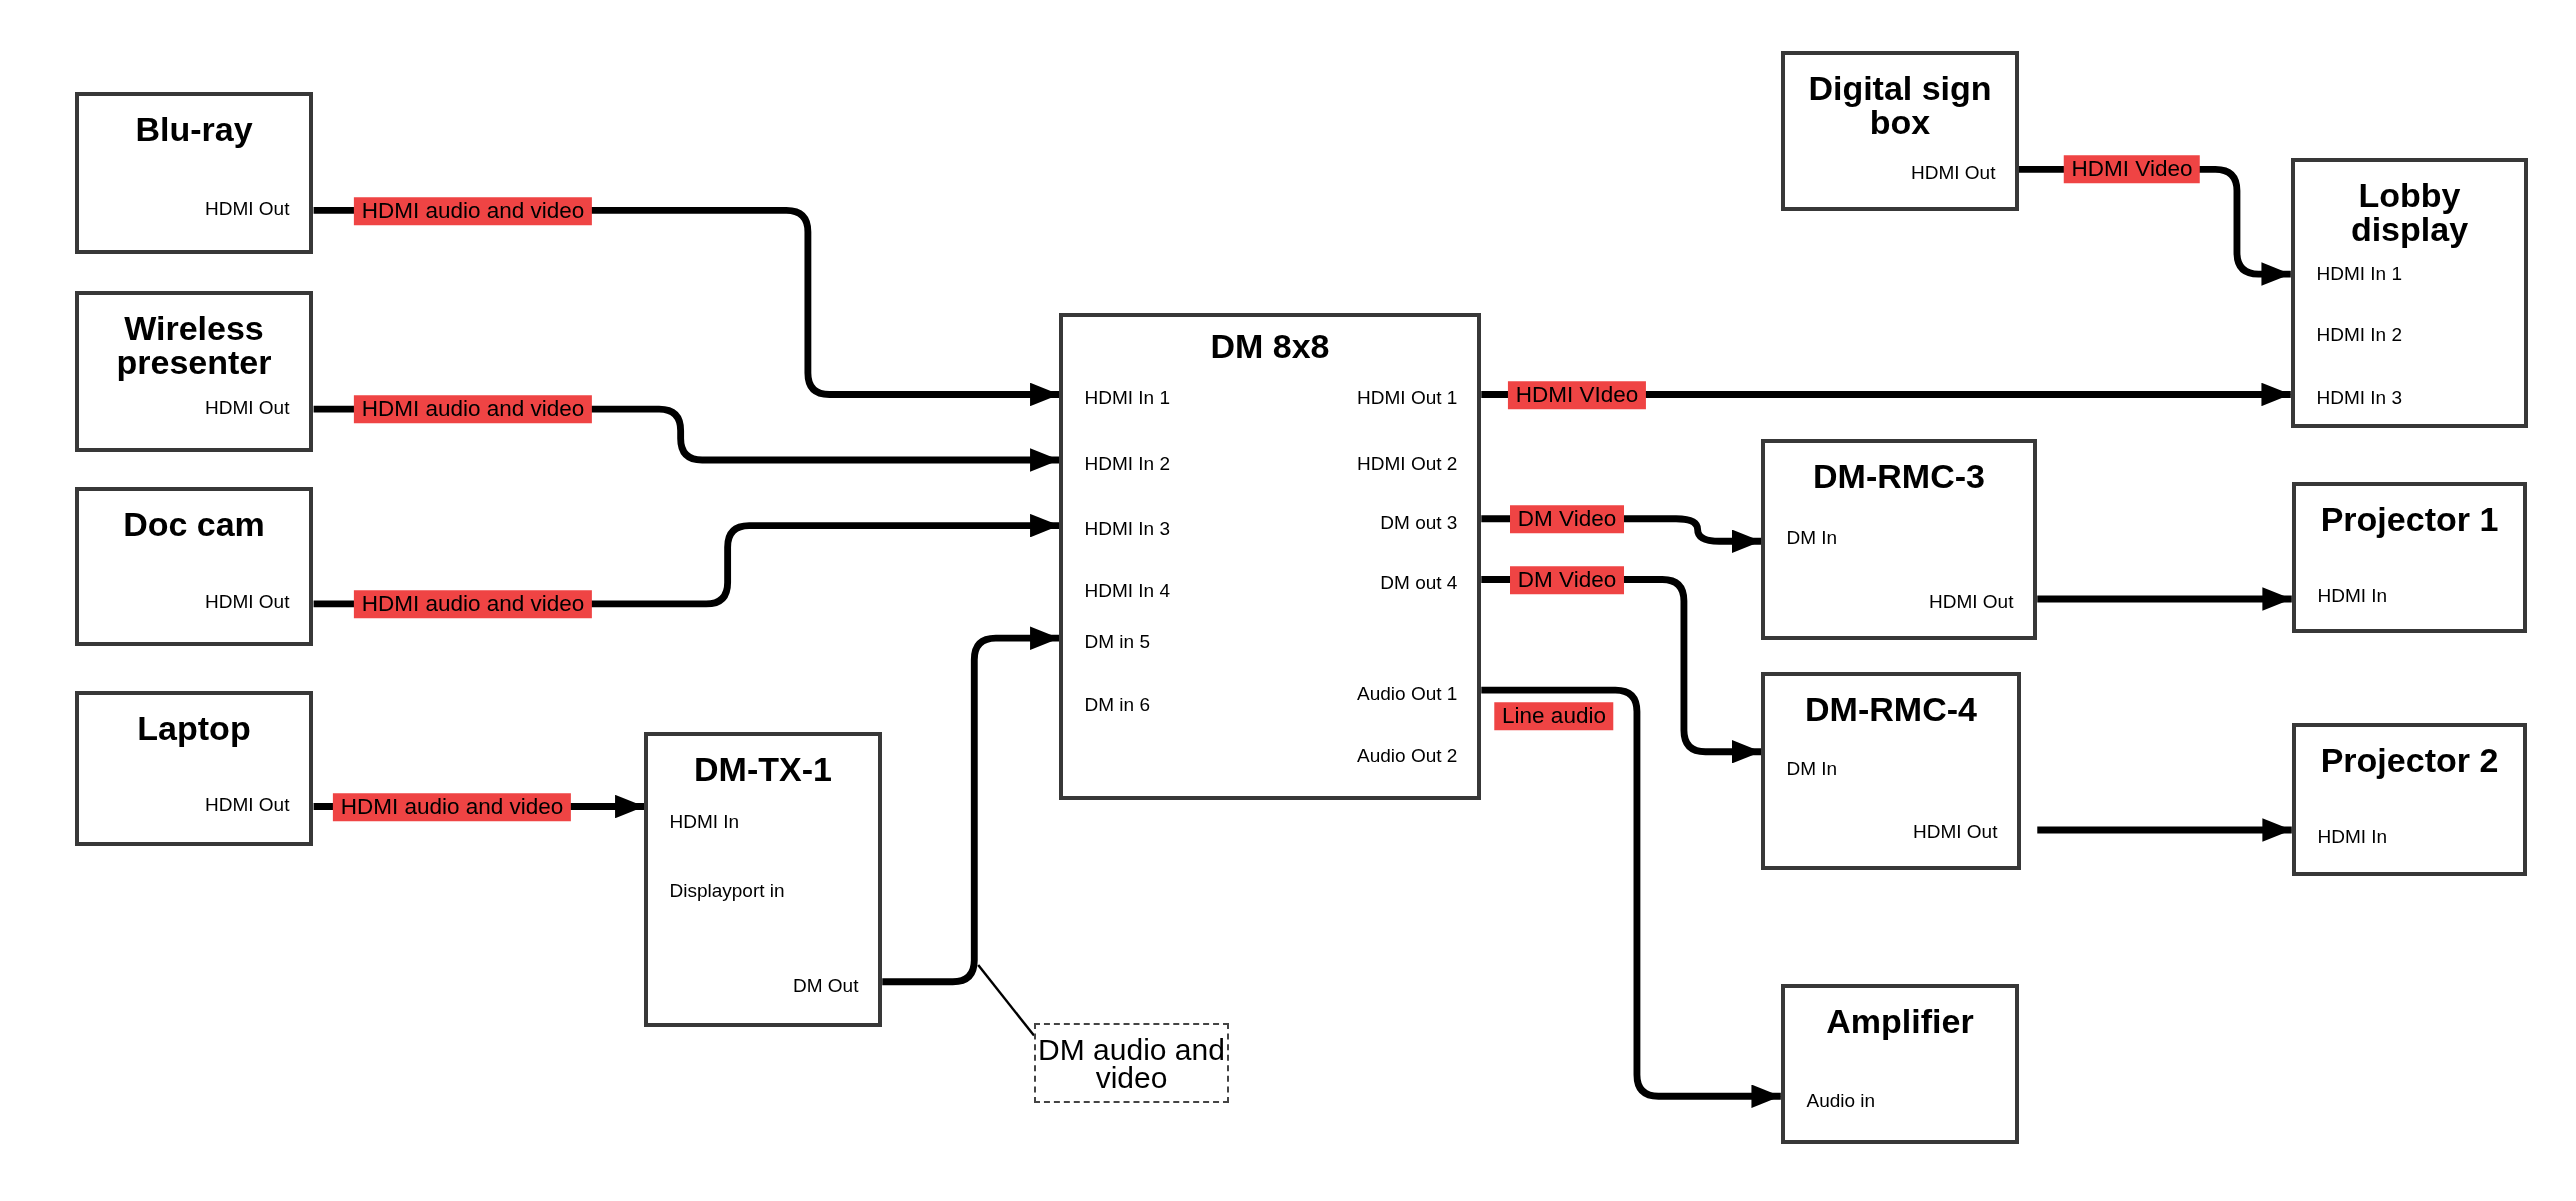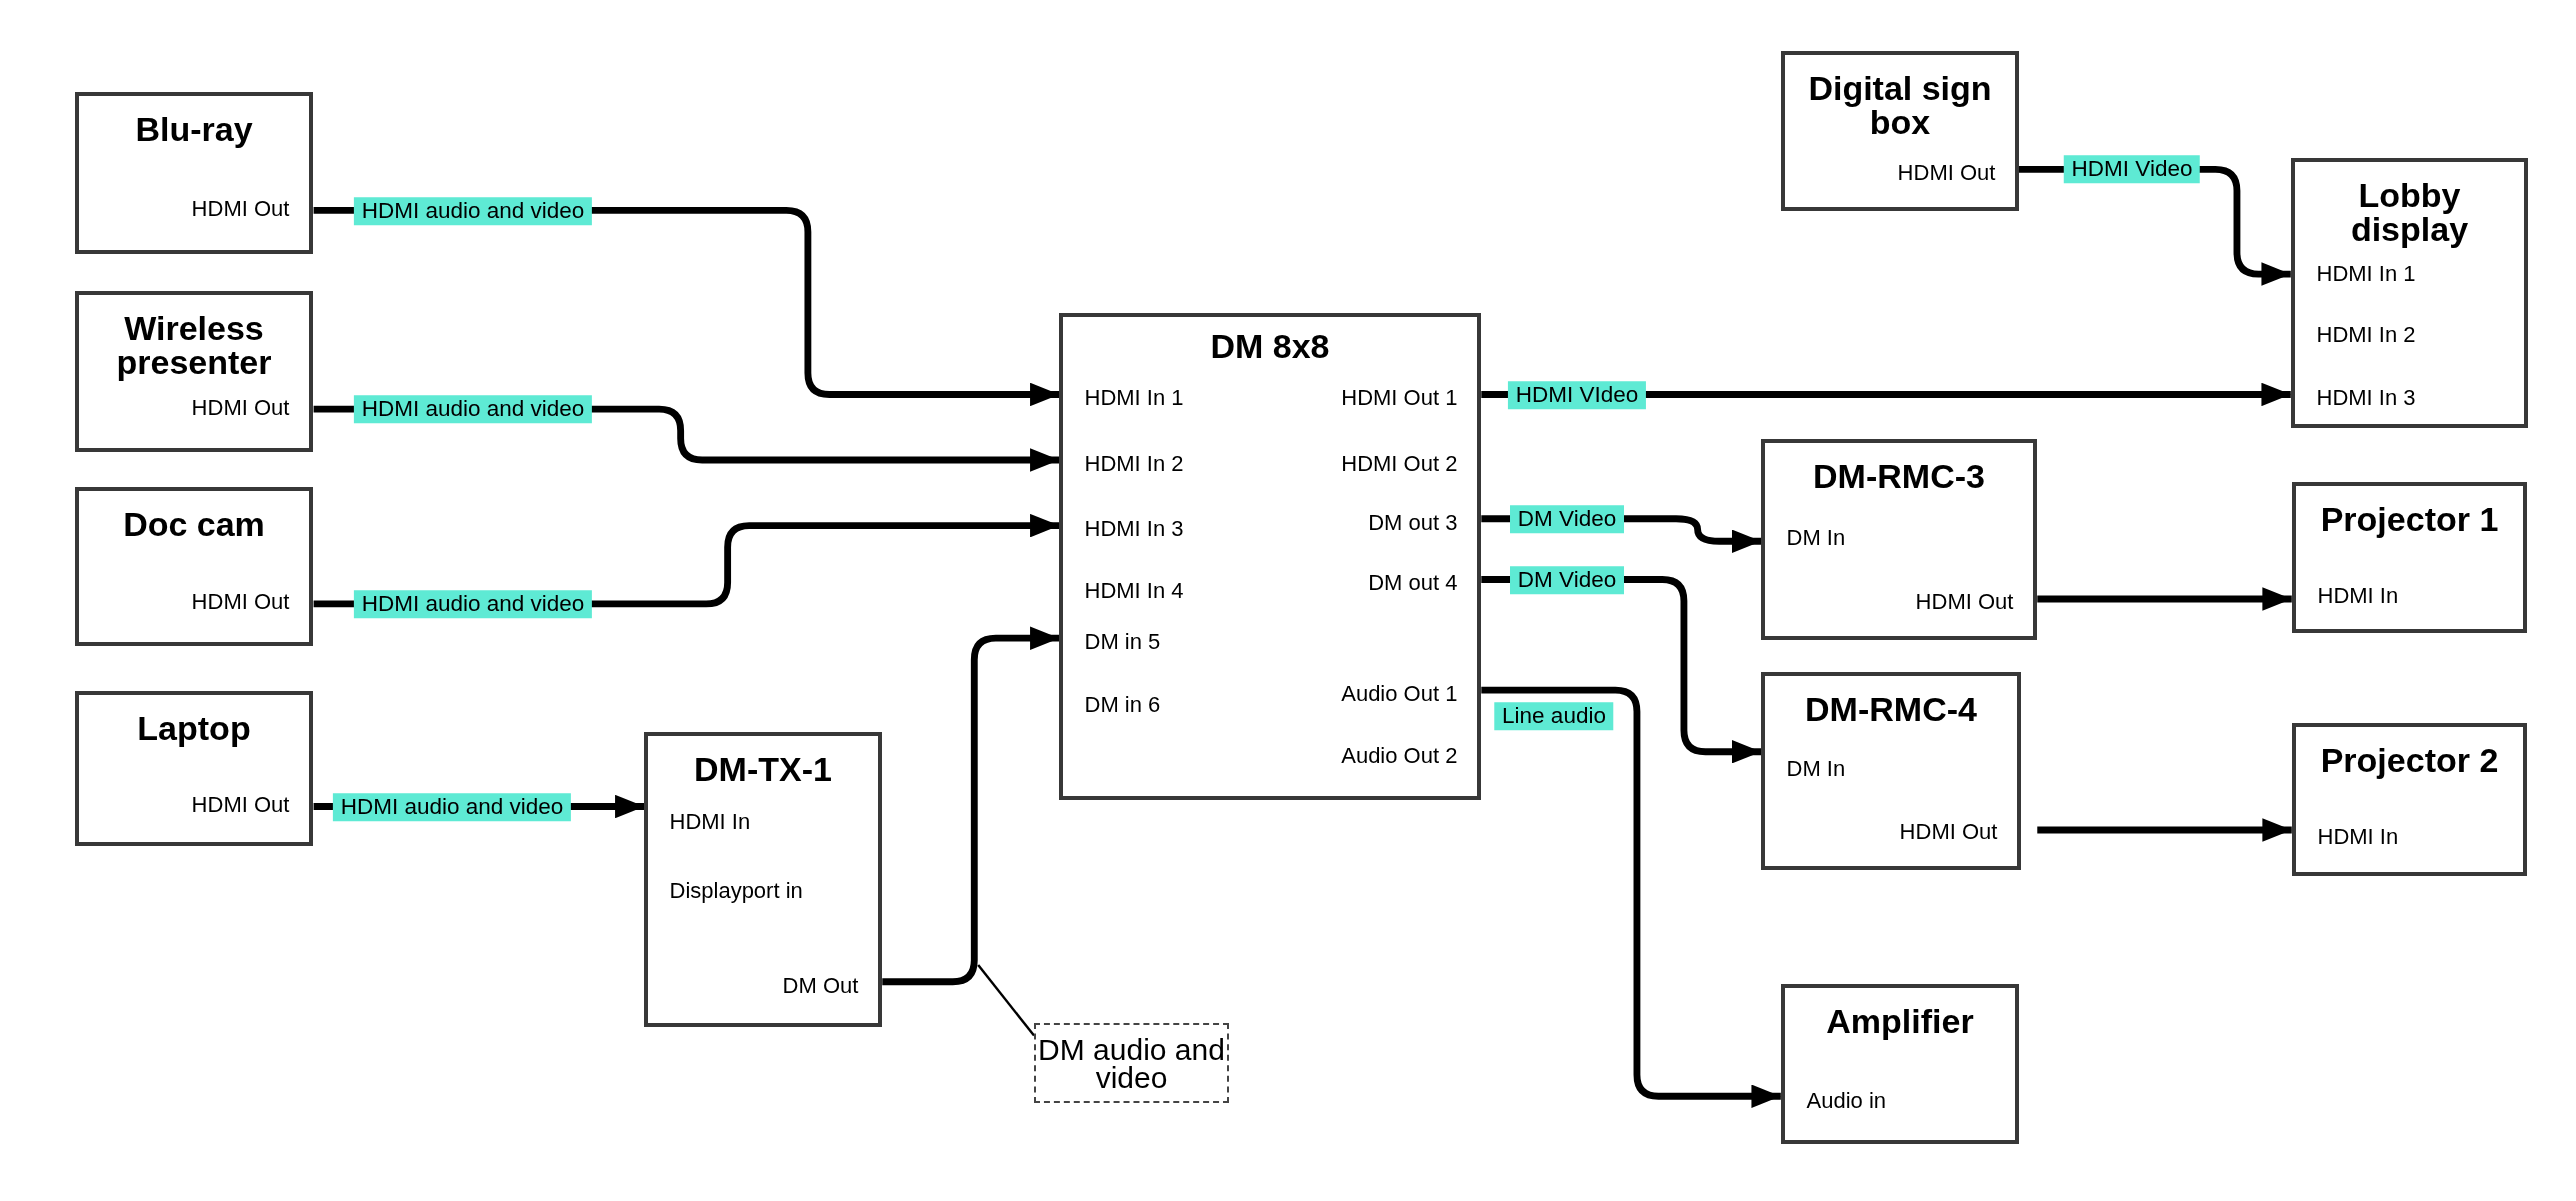--- a/index.html
+++ b/index.html
@@ -22,31 +22,31 @@
   .node-title{
     position:absolute;
     left:0;right:0;top:15.7px;
     text-align:center;
     font-weight:bold;
     font-size:34px;
     line-height:34px;
   }
   .port{
     position:absolute;
-    font-size:22px;
+    font-size:19px;
     line-height:25.5px;
     transform:translateY(-50%);
     white-space:nowrap;
   }
   .port-left{left:21.5px;}
   .port-right{right:19.6px;text-align:right;}
   .edge-label{
     position:absolute;
     transform:translate(-50%,-50%);
-    background:#5eead4;
+    background:#ef4444;
     font-size:22.5px;
     line-height:25.5px;
     padding:1px 7.8px;
     white-space:nowrap;
     z-index:3;
   }
   .note{
     position:absolute;
     box-sizing:border-box;
     border:2.9px dashed #444444;

